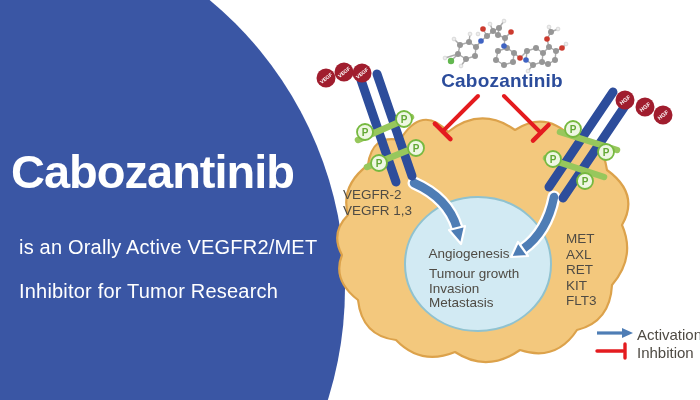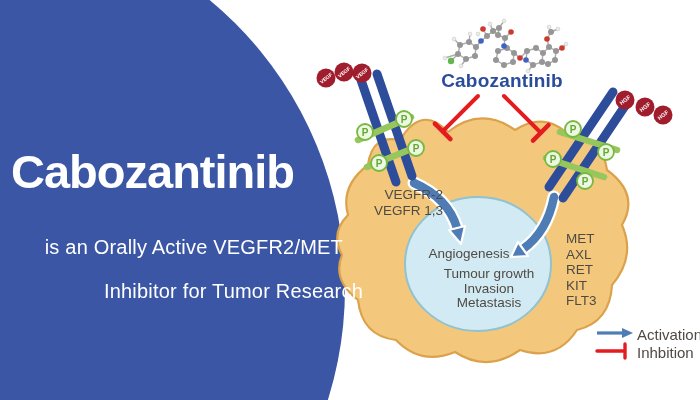--- a/index.html
+++ b/index.html
@@ -1,29 +1,29 @@
 <!DOCTYPE html>
 <html><head>
 <meta charset="utf-8">
 <style>
   html,body{margin:0;padding:0;}
   body{font-family:"Liberation Sans",sans-serif;background:#ffffff;}
   .stage{position:relative;width:700px;height:400px;overflow:hidden;background:#ffffff;}
   .stage svg{position:absolute;left:0;top:0;}
   .abs{position:absolute;}
   .hero-title{left:11px;top:144px;width:340px;font-size:47px;font-weight:700;color:#ffffff;letter-spacing:-1px;}
-  .hero-sub{left:13px;width:330px;font-size:20px;font-weight:400;color:#ffffff;letter-spacing:.2px;text-align:right;}
+  .hero-sub{left:19px;width:330px;font-size:20px;font-weight:400;color:#ffffff;letter-spacing:.2px;}
   .sub1{top:236px;}
-  .sub2{top:280px;margin-left:20px;}
+  .sub2{top:280px;}
   .drug-label{left:402px;top:70px;width:200px;text-align:center;font-size:19px;font-weight:700;color:#2b4c9b;letter-spacing:.2px;}
   .dlabel{color:#4f4b44;font-size:13.5px;line-height:16px;}
-  .vegfr{left:363px;top:187px;width:80px;text-align:right;}
+  .vegfr{left:343px;top:187px;width:80px;text-align:left;}
   .metlist{left:566px;top:193px;line-height:15.5px;margin-top:38px;}
   .angio{left:424px;top:246px;width:90px;text-align:center;}
-  .tumour{left:429px;top:267px;width:120px;text-align:center;line-height:14.5px;}
+  .tumour{left:429px;top:267px;width:120px;line-height:14.5px;}
   .renal{left:620px;top:272px;line-height:15px;font-size:13px;}
   .legend-label{left:637px;font-size:15px;color:#4f4b44;}
   .leg1{top:326px;}
   .leg2{top:344px;}
 </style>
 </head>
 <body>
 
 <div class="stage">
 

